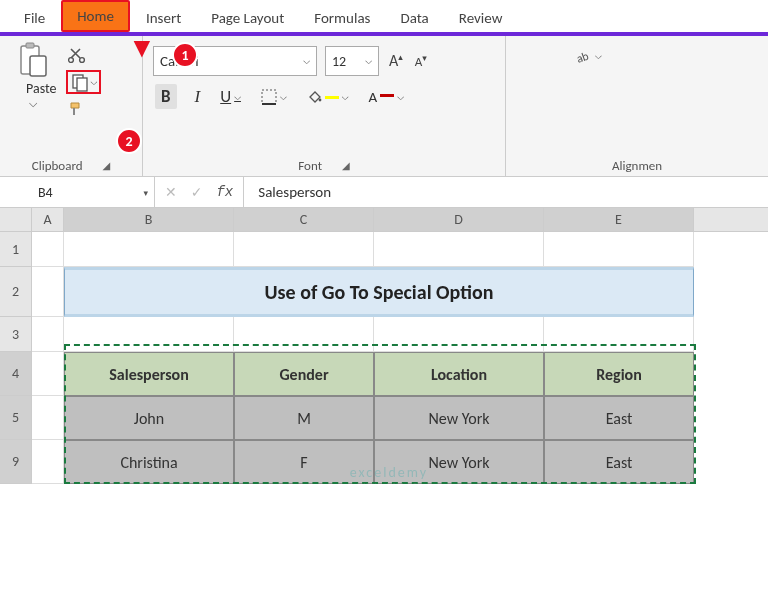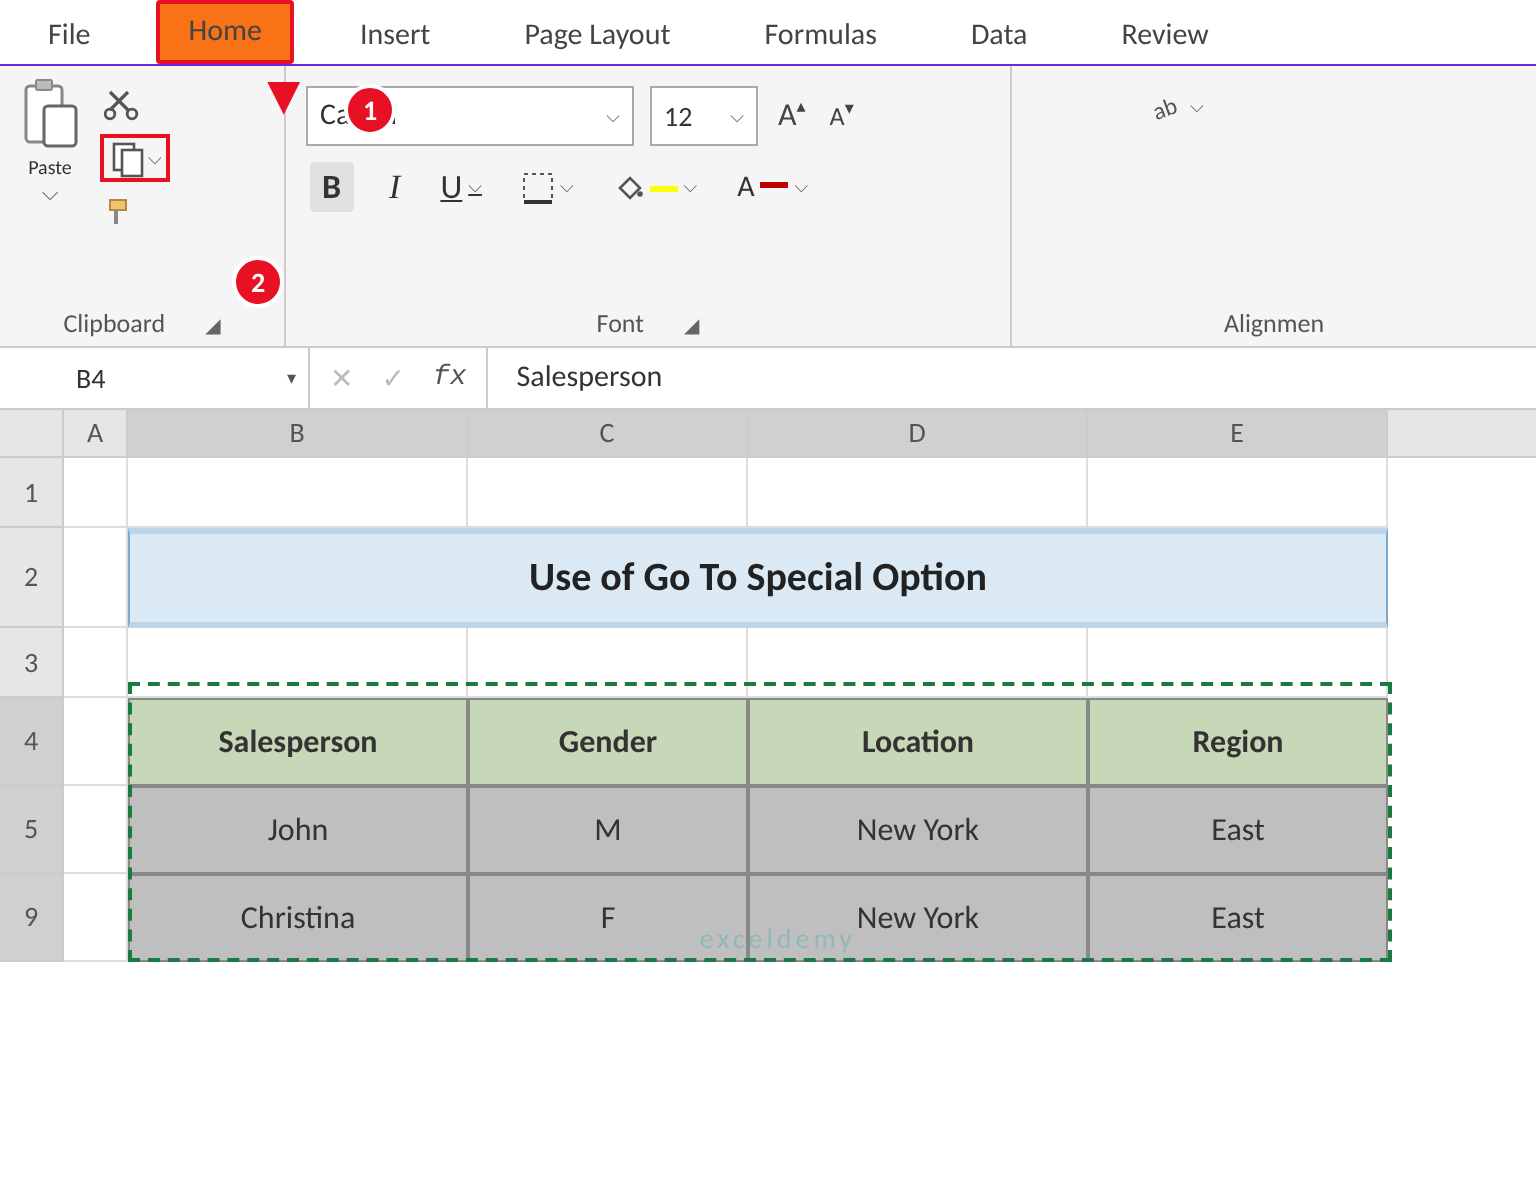--- a/index.html
+++ b/index.html
@@ -7,22 +7,22 @@
     font-family: "Segoe UI", Calibri, sans-serif;
     font-size: 14px;
     background: #fff;
     color: #333;
     user-select: none;
   }
   
   .tabs {
     display: flex;
     padding: 4px 10px 0 10px;
-    gap: 19px;
-    border-bottom: 1px solid #6d28d9;
+    gap: 2px;
+    border-bottom: 4px solid #6d28d9;
     height: 28px;
     align-items: flex-end;
   }
   .tab {
     padding: 5px 14px;
     font-size: 15px;
     color: #444;
     cursor: pointer;
     position: relative;
   }
@@ -78,21 +78,21 @@
     flex: 1;
   }
   .paste-btn {
     display: flex;
     flex-direction: column;
     align-items: center;
     padding: 2px 4px;
     cursor: pointer;
   }
   .paste-icon-svg { width: 30px; height: 36px; }
-  .paste-label { font-size: 10px; margin-top: 2px; }
+  .paste-label { font-size: 14px; margin-top: 2px; margin-left: 16px; }
   .copycut-col {
     display: flex;
     flex-direction: column;
     gap: 4px;
     padding-top: 4px;
   }
   .small-btn { cursor: pointer; padding: 2px; display:flex; align-items:center; gap:2px; }
   .small-btn svg { width: 18px; height: 18px; }
   .copy-highlight {
     border: 2.5px solid #e81123;

